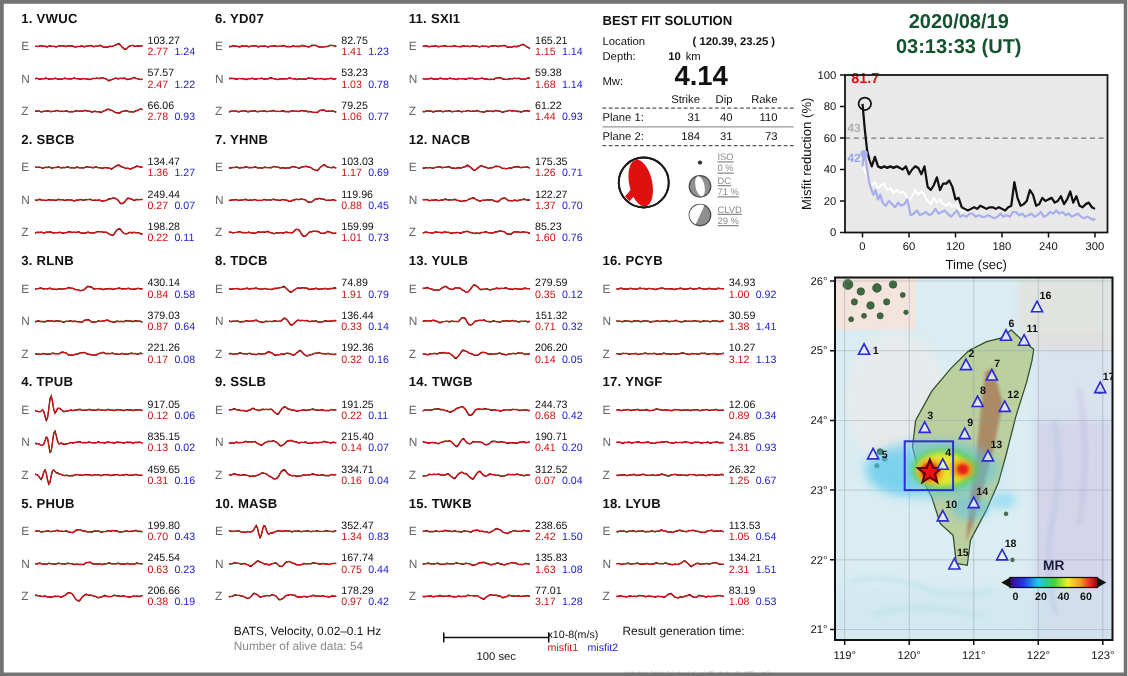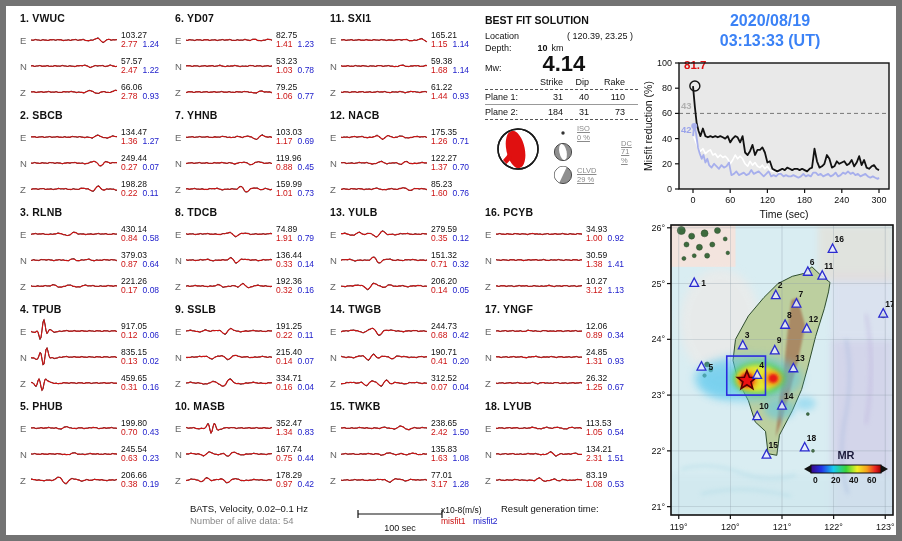--- a/index.html
+++ b/index.html
@@ -1,54 +1,54 @@
 <!DOCTYPE html>
 <html><head>
 <meta charset="utf-8">
 <style>
   html,body{margin:0;padding:0;background:#fff;font-family:"Liberation Sans",sans-serif;}
-  .page{position:relative;width:902px;height:541px;box-sizing:border-box;border:6px solid #737373;
+  .page{position:relative;width:902px;height:541px;box-sizing:border-box;border:3px solid #737373;
         background:#fff;overflow:hidden;}
   
   .wf-col{position:absolute;top:6px;width:152px;}
   #col0{left:14px}#col1{left:169px}#col2{left:324px}#col3{left:479px;top:200px}
   .station{margin-bottom:4px;}
   .st-name{font-size:10.5px;font-weight:bold;color:#111;height:15px;letter-spacing:.2px;}
   .chan{display:flex;align-items:center;height:26px;}
   .comp{width:11px;font-size:9.5px;color:#666;flex:none;}
   .trace{width:88px;height:26px;flex:none;}
   .vals{margin-left:2px;font-size:8.5px;line-height:9.5px;white-space:nowrap;}
   .vals .peak{color:#111;display:block;}
   .m1{color:#cc1414;}
   .m2{color:#2222cc;margin-left:5px;}
   
   #bestfit{position:absolute;left:479px;top:8px;width:153px;font-size:9px;color:#111;}
   .bf-title{font-weight:bold;font-size:10.5px;margin-bottom:5px;}
   .bf-row{display:flex;align-items:baseline;margin:2px 0;}
   .bf-lab{flex:none;}
-  .bf-strong{font-weight:normal;margin-left:16px;padding-left:32px;}
+  .bf-strong{font-weight:bold;margin-left:6px;padding-left:32px;}
   .depth-val{font-weight:bold;margin-left:26px;}
   .bf-unit{margin-left:4px;}
   .mw-val{font-weight:bold;font-size:22px;margin-left:41px;line-height:18px;}
   .bf-table{margin-top:2px;}
   .bf-tr{display:grid;grid-template-columns:44px 34px 26px 36px;padding:2px 0;}
   .bf-tr span{text-align:right;}
   .bf-tr span:first-child{text-align:left;}
   .bf-head{border-bottom:1px dashed #555;}
   .bf-p1{border-bottom:1px solid #999;}
   .bf-p2{border-bottom:1px dashed #555;}
   .bf-balls{display:flex;margin-top:6px;}
   .mainball{margin-left:10px;flex:none;}
   .bf-legend{margin-left:12px;}
   .leg-row{display:flex;align-items:center;}
   .leg-ico{width:20px;flex:none;text-align:center;}
   .leg-txt{color:#8a8a8a;font-size:7.5px;line-height:8.5px;margin-left:4px;text-decoration:underline;}
   
   #evtitle{position:absolute;left:636px;top:5px;width:256px;text-align:center;
-           font-weight:bold;font-size:16px;line-height:20px;color:#3b82f6;}
+           font-weight:bold;font-size:16px;line-height:20px;color:#14532d;}
   
   #chart{position:absolute;left:633px;top:47px;}
   #map{position:absolute;left:635px;top:213px;}
   
   #f-bats{position:absolute;left:184px;top:497px;font-size:9.5px;line-height:11.5px;color:#111;}
   #f-bats .gray{color:#8a8a8a;}
   #f-scale{position:absolute;left:344px;top:499px;width:100px;text-align:center;}
   #f-scale .lbl{font-size:9px;color:#111;margin-top:0px;}
   #f-unit{position:absolute;left:435px;top:499px;font-size:8.5px;line-height:10.5px;color:#111;}
   #f-result{position:absolute;left:495px;top:497px;font-size:9.5px;line-height:11.5px;color:#111;}
@@ -609,21 +609,21 @@
         <div class="leg-row" style="height:15px;">
           <span class="leg-ico">
             <svg width="20" height="10">
               <circle cx="10" cy="5" r="1.7" fill="#333"></circle>
             </svg>
           </span>
           <span class="leg-txt">
             <span>ISO</span><br><span>0 %</span>
           </span>
         </div>
-        <div class="leg-row" style="height:23px;gap:44px;">
+        <div class="leg-row" style="height:23px;">
           <span class="leg-ico">
             <svg width="20" height="20">
               <circle cx="10" cy="10" r="8.6" fill="#8f8f8f" stroke="#4a4a4a" stroke-width="1"></circle>
               <g transform="rotate(-12 10 10)">
                   <ellipse cx="10" cy="10" rx="3.6" ry="8.2" fill="#fff"></ellipse>
                 </g>
             </svg>
           </span>
           <span class="leg-txt">
             <span>DC</span><br><span>71 %</span>

